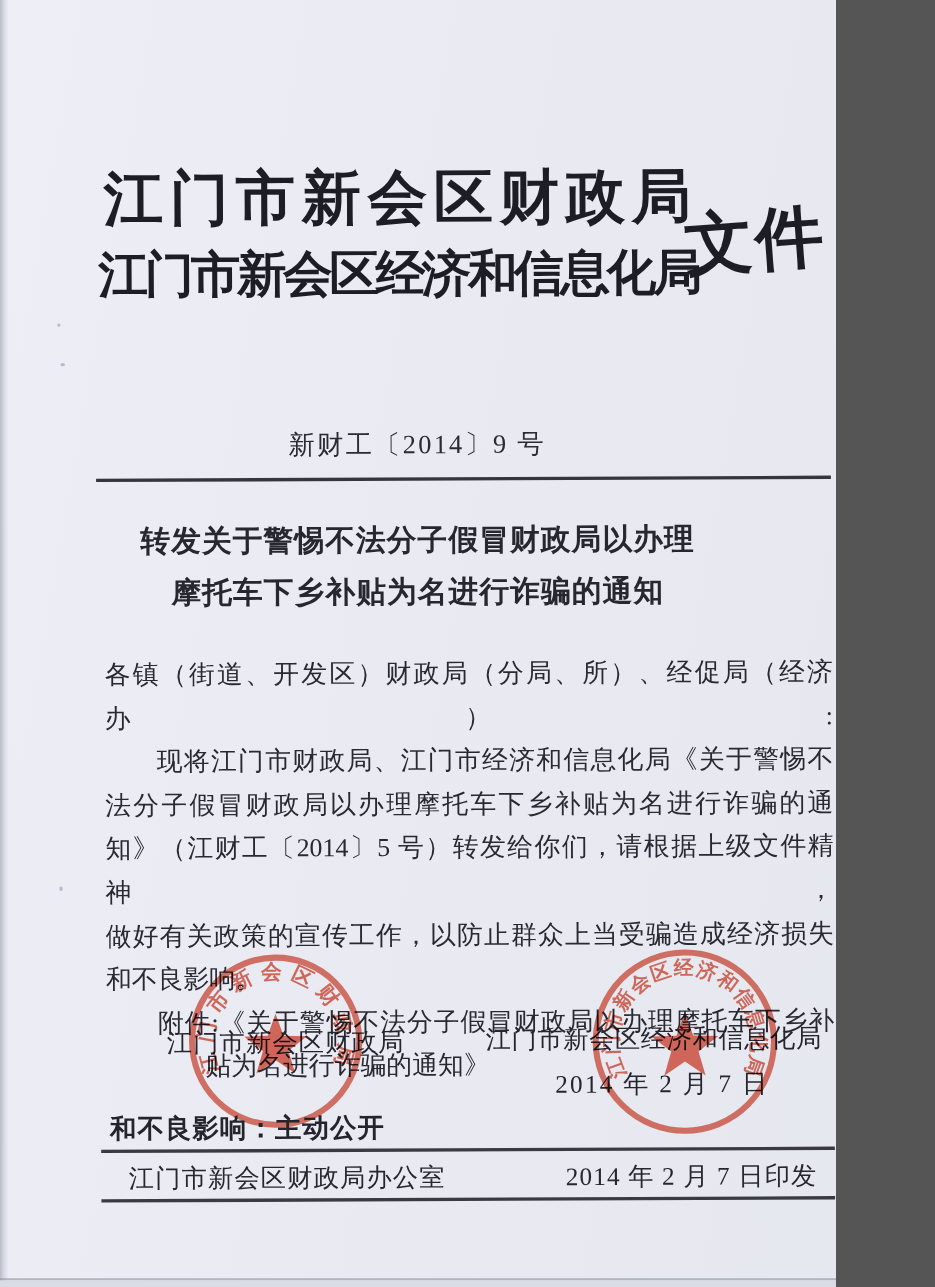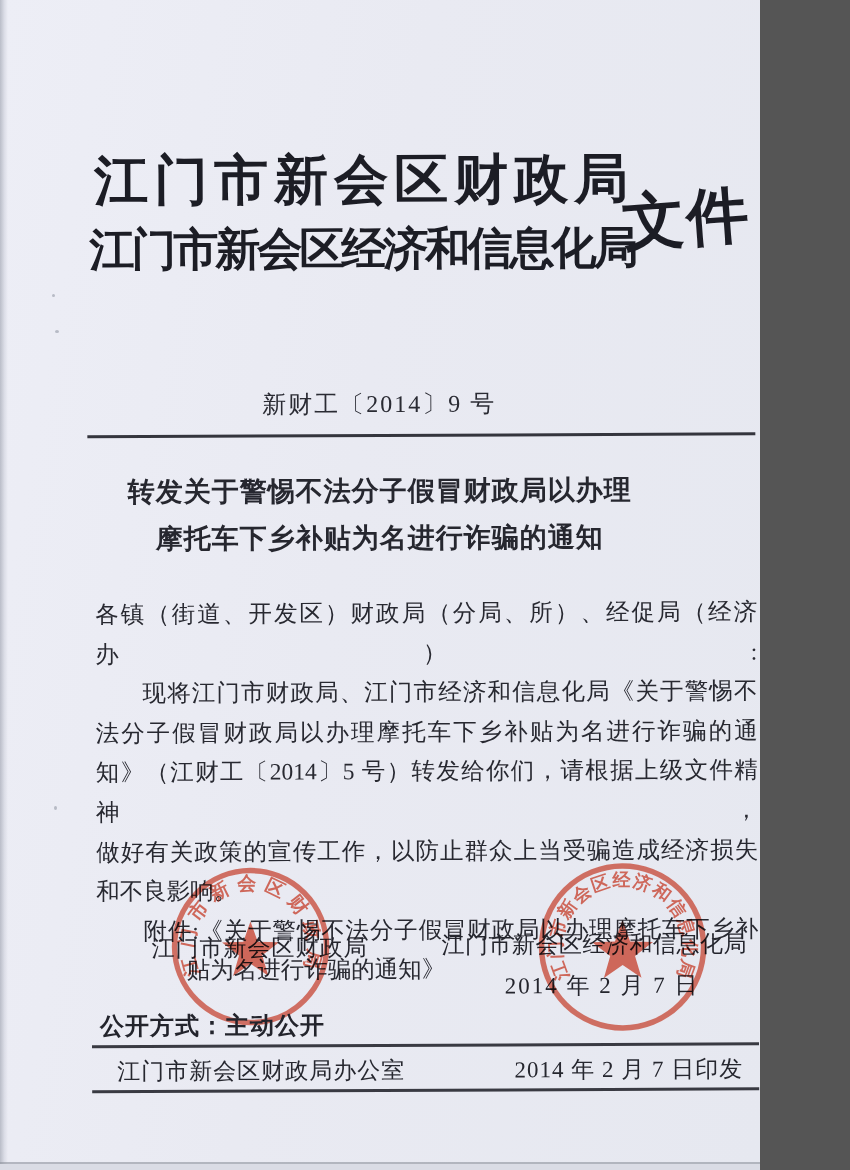--- a/index.html
+++ b/index.html
@@ -101,21 +101,21 @@
 
     <svg class="seal seal-right" width="174" height="174" viewBox="0 0 174 174">
       <circle cx="87" cy="87" r="81" fill="none" stroke="rgba(198,62,42,0.8)" stroke-width="5.5"></circle>
       <path id="arcR" d="M 34.2,117.5 A 61,61 0 1 1 139.8,117.5" fill="none"></path>
       <text font-size="18" font-weight="bold" letter-spacing="1.5" fill="rgba(198,62,42,0.85)">
         <textPath href="#arcR" startOffset="50%" text-anchor="middle">江门市新会区经济和信息化局</textPath>
       </text>
       <polygon transform="translate(87,92)" fill="rgba(198,62,42,0.85)" points="0,-32 7.6,-10.5 30.4,-9.9 12.4,4 18.8,25.9 0,13 -18.8,25.9 -12.4,4 -30.4,-9.9 -7.6,-10.5"></polygon>
     </svg>
 
-    <div class="disclosure">公开方式：主动公开</div>
+    <div class="disclosure">和不良影响：主动公开</div>
 
     <div class="fline1"></div>
     <div class="footer-row">
       <span class="footer-office">江门市新会区财政局办公室</span>
       <span class="footer-print">2014 年 2 月 7 日印发</span>
     </div>
     <div class="fline2"></div>
 
   </div>
 

